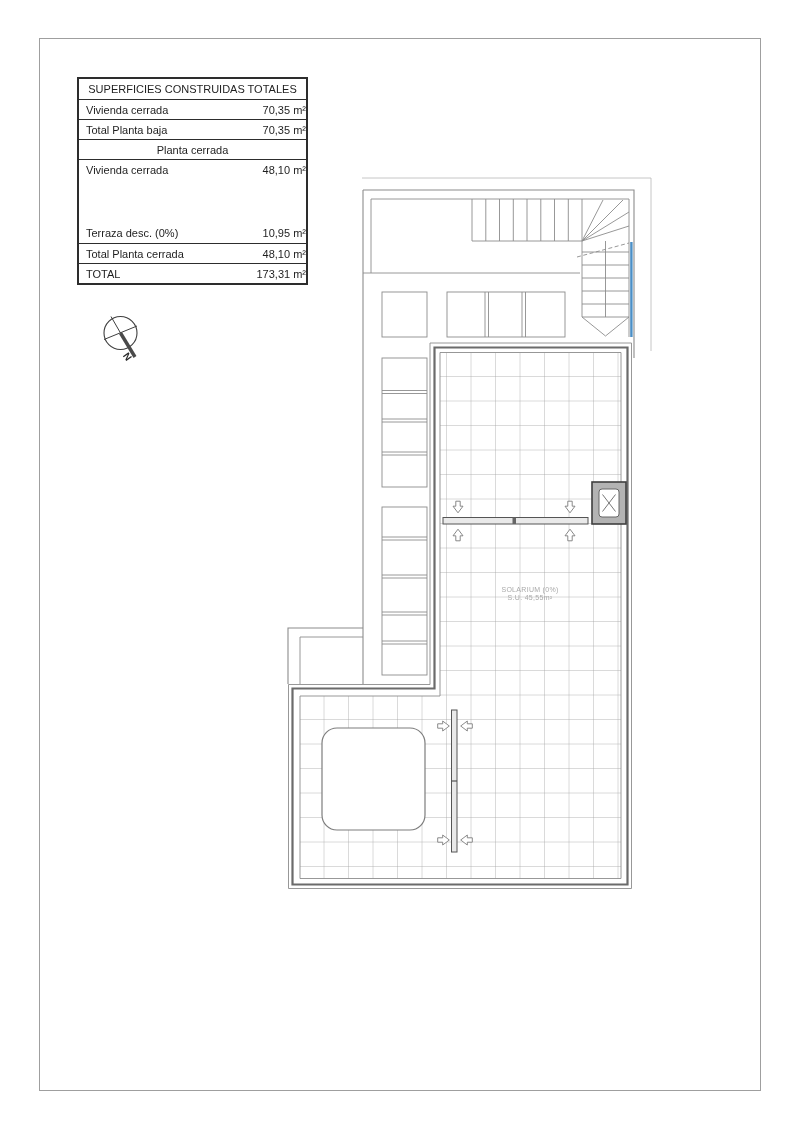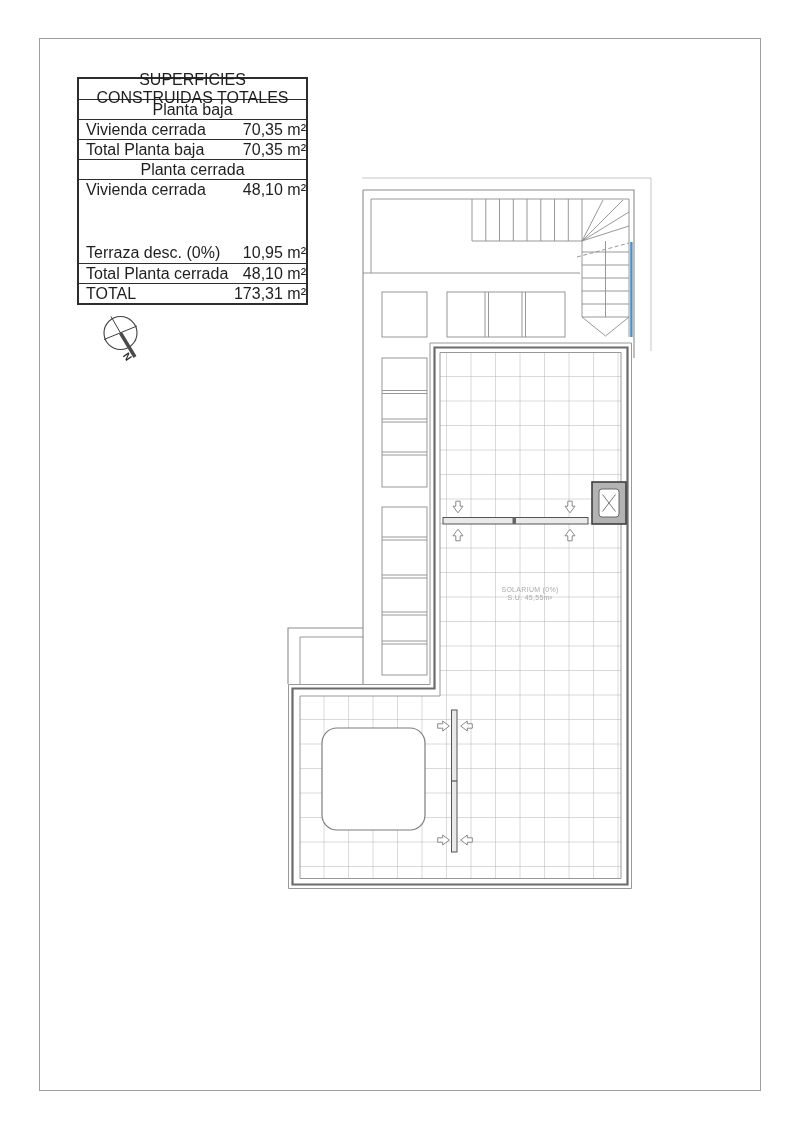--- a/index.html
+++ b/index.html
@@ -8,21 +8,21 @@
     font-family:"Liberation Sans", sans-serif;
   }
   .sheet-border{
     position:absolute;left:39px;top:38px;width:722px;height:1053px;
     border:1.5px solid #9f9f9f;box-sizing:border-box;
   }
   
   .areas-table{
     position:absolute;left:77px;top:77px;width:231px;
     border:2px solid #2d2d2d;background:#ffffff;
-    font-size:16px;color:#1e1e1e;box-sizing:border-box;
+    font-size:11px;color:#1e1e1e;box-sizing:border-box;
   }
   .t-row{
     height:20px;display:flex;align-items:center;box-sizing:border-box;
     border-top:1.5px solid #2d2d2d;
   }
   .t-row:first-child{border-top:none;}
   .t-row.no-sep{border-top:none;margin-top:44px;}
   .t-center{justify-content:center;text-align:center;}
   .t-lbl{flex:1;padding-left:7px;white-space:nowrap;}
   .t-val{white-space:nowrap;text-align:right;}
@@ -34,23 +34,20 @@
 </head>
 <body>
 
 <div class="sheet">
 
   <div class="sheet-border"></div>
 
   <div class="areas-table">
     <div class="t-row t-center">
       <span>SUPERFICIES CONSTRUIDAS TOTALES</span>
-    </div>
-    <div class="t-row t-center">
-      <span>Planta baja</span>
     </div>
     <div class="t-row">
       <span class="t-lbl">Vivienda cerrada</span>
       <span class="t-val">70,35 m²</span>
     </div>
     <div class="t-row">
       <span class="t-lbl">Total Planta baja</span>
       <span class="t-val">70,35 m²</span>
     </div>
     <div class="t-row t-center">

